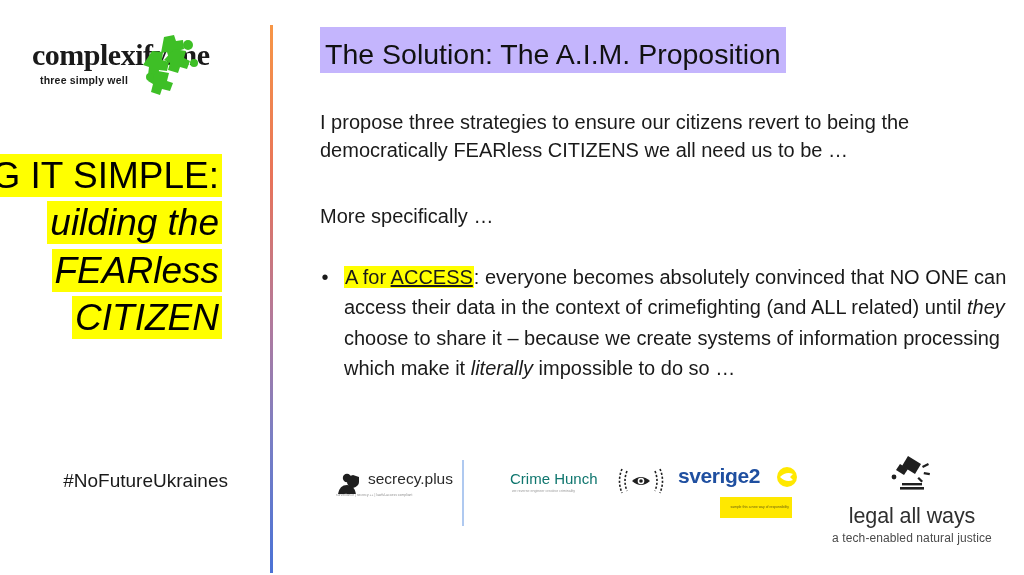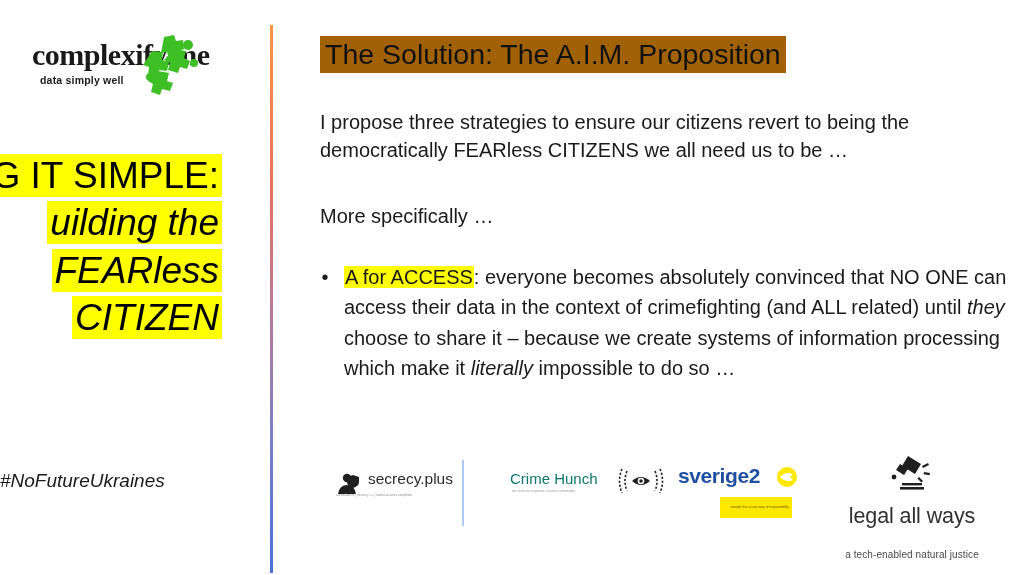--- a/index.html
+++ b/index.html
@@ -104,23 +104,22 @@
     box-decoration-break: clone;
     -webkit-box-decoration-break: clone;
   }
   .title-line.italic { font-style: italic; }
 
   .hashtag {
     position: absolute;
     left: 0;
     top: 470px;
     width: 228px;
-    text-align: left;
+    text-align: right;
     font-size: 19px;
-    font-style: italic;
     color: #1a1a1a;
   }
 
   
   .right-panel {
     position: absolute;
     left: 274px;
     top: 0;
     width: 750px;
     height: 575px;
@@ -128,22 +127,22 @@
 
   .headline {
     position: absolute;
     left: 46px;
     top: 38px;
     font-size: 28.5px;
     color: #111111;
     white-space: nowrap;
   }
   .headline > span {
-    background: #a16207;
-    padding: 2px 5px 3px 5px;
+    background: #c4b5fd;
+    padding: 11px 5px 3px 5px;
   }
 
   .para {
     position: absolute;
     left: 46px;
     width: 690px;
     font-size: 20px;
     line-height: 1.42;
     color: #1a1a1a;
   }
@@ -169,21 +168,21 @@
   .bullet-text {
     flex: 1 1 auto;
     font-size: 20px;
     line-height: 1.52;
     color: #1a1a1a;
   }
   .hl-yellow {
     background: #FFFF00;
     padding: 0 1px;
   }
-  .ul { }
+  .ul { text-decoration: underline; }
   .it { font-style: italic; margin-top: 31px; }
 
   
   .logo-strip {
     position: absolute;
     left: 274px;
     top: 448px;
     width: 872px;
     height: 115px;
   }
@@ -268,21 +267,21 @@
     width: 180px;
     height: 96px;
     text-align: center;
   }
   .lw-icon { margin: 0 auto; display: block; width: 52px; height: 42px; }
   .lw-word {
     font-size: 21.5px; color: #2f2f2f; letter-spacing: -0.1px;
     margin-top: 10px; white-space: nowrap;
   }
   .lw-tag {
-    font-size: 10px; color: #4a4a4a; margin-top: 20px;
+    font-size: 12px; color: #4a4a4a; margin-top: 2px;
     letter-spacing: 0.1px; white-space: nowrap;
   }
 </style>
 </head>
 <body>
 
 <div class="slide">
 
   <div class="left-panel">
 
@@ -292,21 +291,21 @@
           <path d="M30 4 l10 -2 l2 6 l7 -1 l1 9 l-6 2 l1 7 l-10 1 l-2 -7 l-6 1 z"></path>
           <path d="M18 18 l11 1 l-1 8 l7 2 l-2 9 l-8 -1 l-1 7 l-10 -2 l1 -8 l-6 -2 z"></path>
           <path d="M40 16 l12 2 l-2 7 l6 3 l-3 8 l-7 -2 l-2 6 l-10 -3 l2 -7 l-6 -3 z"></path>
           <path d="M24 38 l11 2 l-2 8 l6 2 l-3 8 l-8 -2 l-2 6 l-9 -3 l2 -8 l-5 -3 z"></path>
           <circle cx="54" cy="12" r="5"></circle>
           <circle cx="16" cy="44" r="4"></circle>
           <circle cx="60" cy="30" r="4"></circle>
         </g>
       </svg>
       <div class="logo-word">complexify.me</div>
-      <div class="logo-tag">data simply well</div>
+      <div class="logo-tag">three simply well</div>
     </div>
 
     <div class="title-wrap">
       <div class="title-line"><span>G IT SIMPLE:</span></div>
       <div class="title-line italic"><span>uilding the</span></div>
       <div class="title-line italic"><span>FEARless</span></div>
       <div class="title-line italic"><span>CITIZEN</span></div>
     </div>
 
     <div class="hashtag">#NoFutureUkraines</div>

